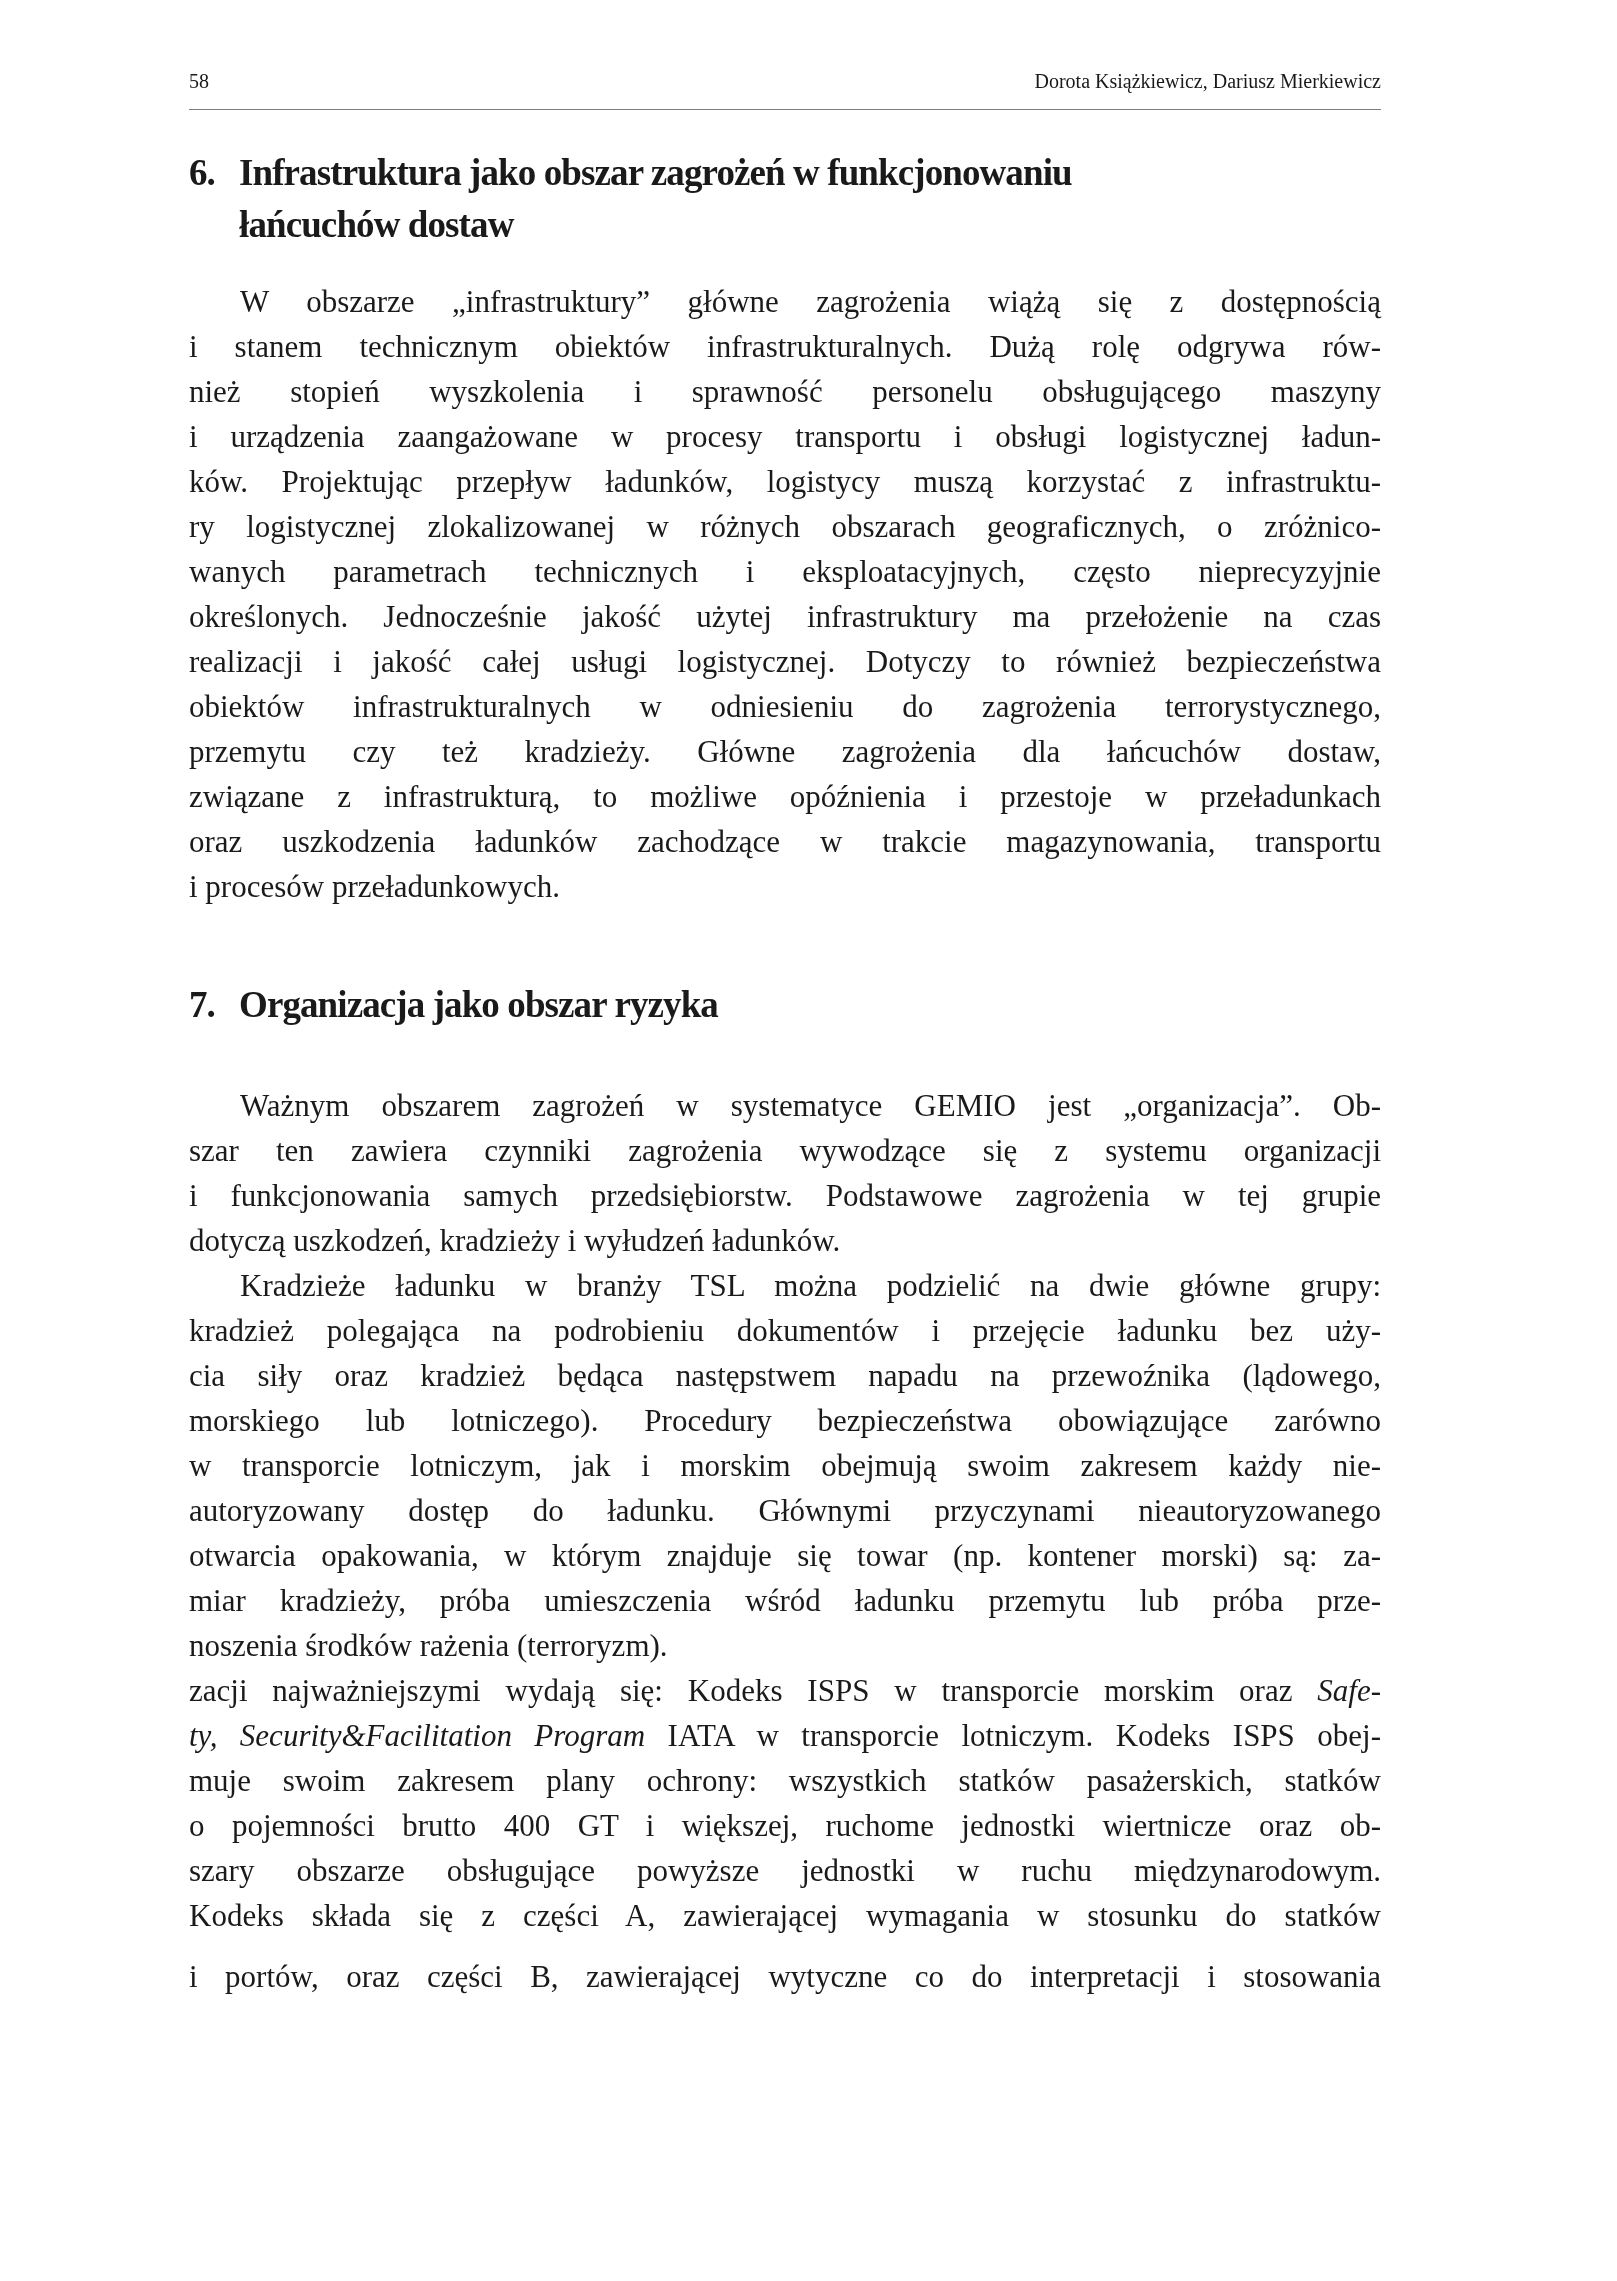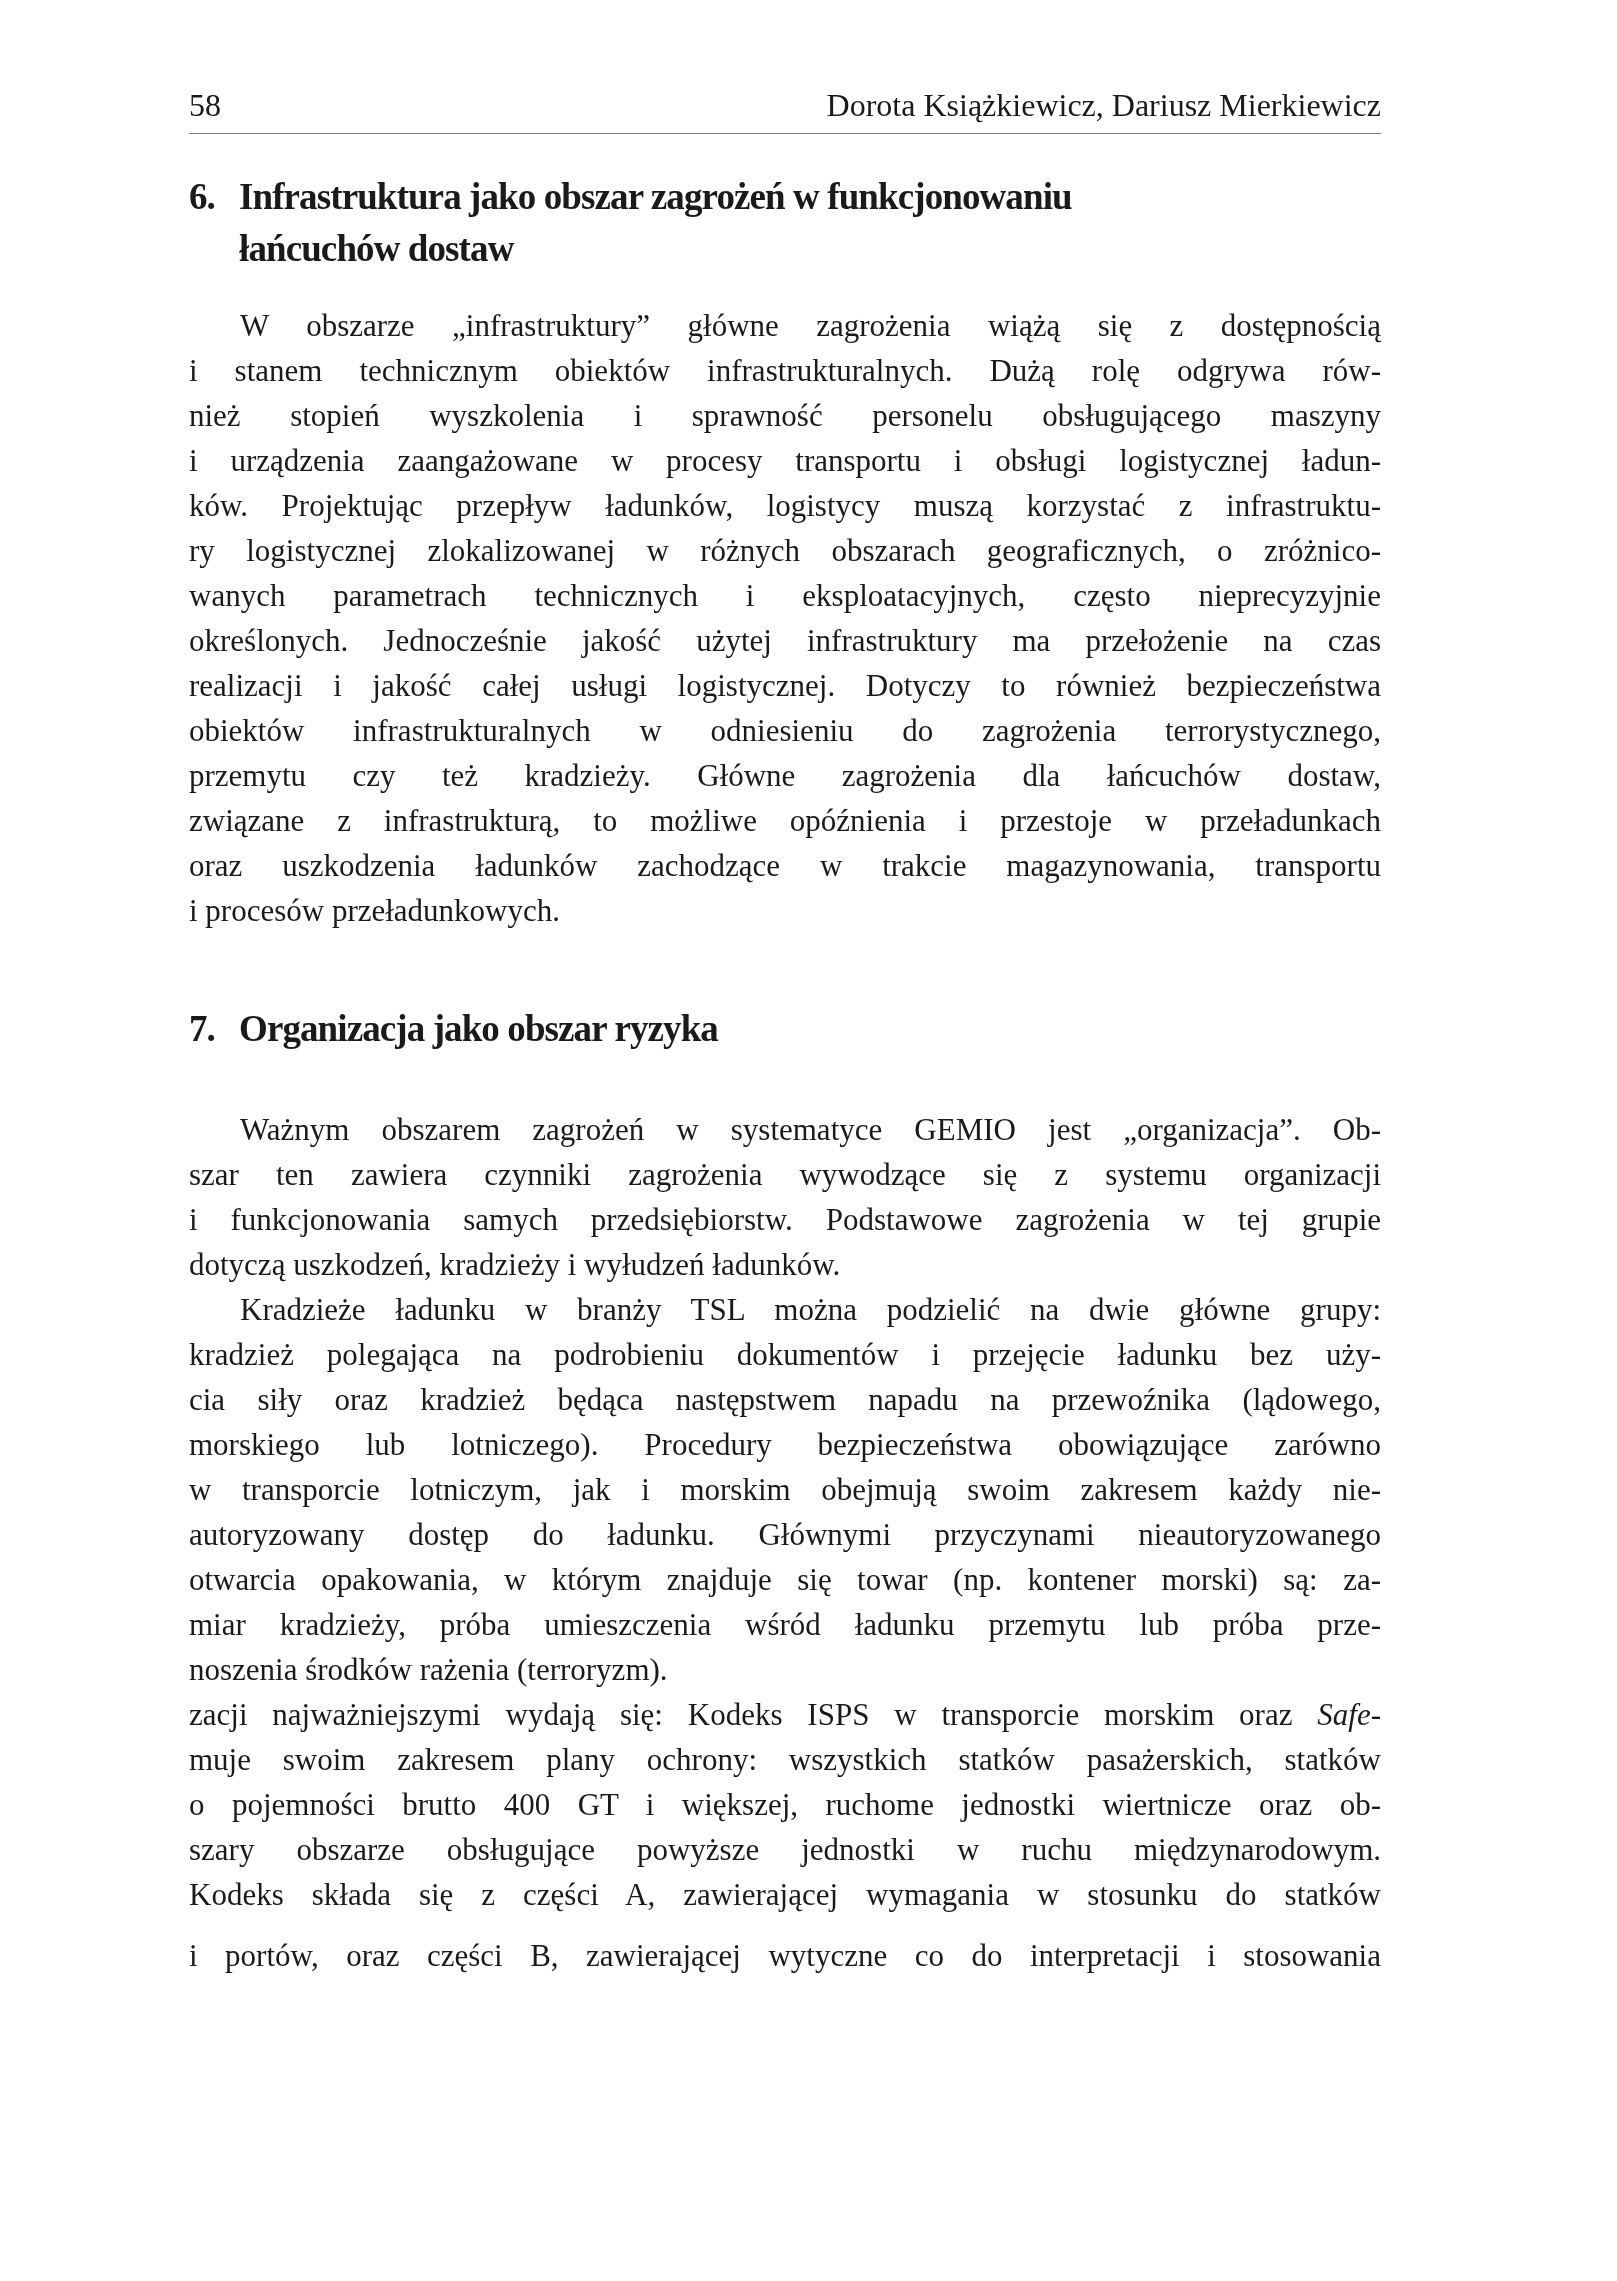--- a/index.html
+++ b/index.html
@@ -23,25 +23,25 @@
     overflow: hidden;
     background: #ffffff;
   }
   .content {
     position: absolute;
     left: 189px;
     top: 0;
     width: 1192px;
   }
   .header-row {
-    margin-top: 89px;
+    margin-top: 65px;
     display: flex;
     justify-content: space-between;
     align-items: flex-end;
-    font-size: 32px;
+    font-size: 20px;
     line-height: 32px;
   }
   .header-rule {
     height: 0;
     border: none;
     border-top: 1.8px solid #7f7f7f;
     margin: 11.6px 0 0 0;
   }
   .sec-heading {
     display: flex;
@@ -137,20 +137,21 @@
         <div class="line"><span>morskiego lub lotniczego). Procedury bezpieczeństwa obowiązujące zarówno</span></div>
         <div class="line"><span>w transporcie lotniczym, jak i morskim obejmują swoim zakresem każdy nie-</span></div>
         <div class="line"><span>autoryzowany dostęp do ładunku. Głównymi przyczynami nieautoryzowanego</span></div>
         <div class="line"><span>otwarcia opakowania, w którym znajduje się towar (np. kontener morski) są: za-</span></div>
         <div class="line"><span>miar kradzieży, próba umieszczenia wśród ładunku przemytu lub próba prze-</span></div>
         <div class="line last"><span>noszenia środków rażenia (terroryzm).</span></div>
       </div>
 
     <div class="para continues">
         <div class="line"><span>zacji najważniejszymi wydają się: Kodeks ISPS w transporcie morskim oraz </span><i>Safe-</i></div>
+        <div class="line"><i>ty, Security&amp;Facilitation Program</i><span> IATA w transporcie lotniczym. Kodeks ISPS obej-</span></div>
         <div class="line"><span>muje swoim zakresem plany ochrony: wszystkich statków pasażerskich, statków</span></div>
         <div class="line"><span>o pojemności brutto 400 GT i większej, ruchome jednostki wiertnicze oraz ob-</span></div>
         <div class="line"><span>szary obszarze obsługujące powyższe jednostki w ruchu międzynarodowym.</span></div>
         <div class="line"><span>Kodeks składa się z części A, zawierającej wymagania w stosunku do statków</span></div>
         <div class="line last"><span>i portów, oraz części B, zawierającej wytyczne co do interpretacji i stosowania</span></div>
       </div>
 
   </div>
 </div>
 

